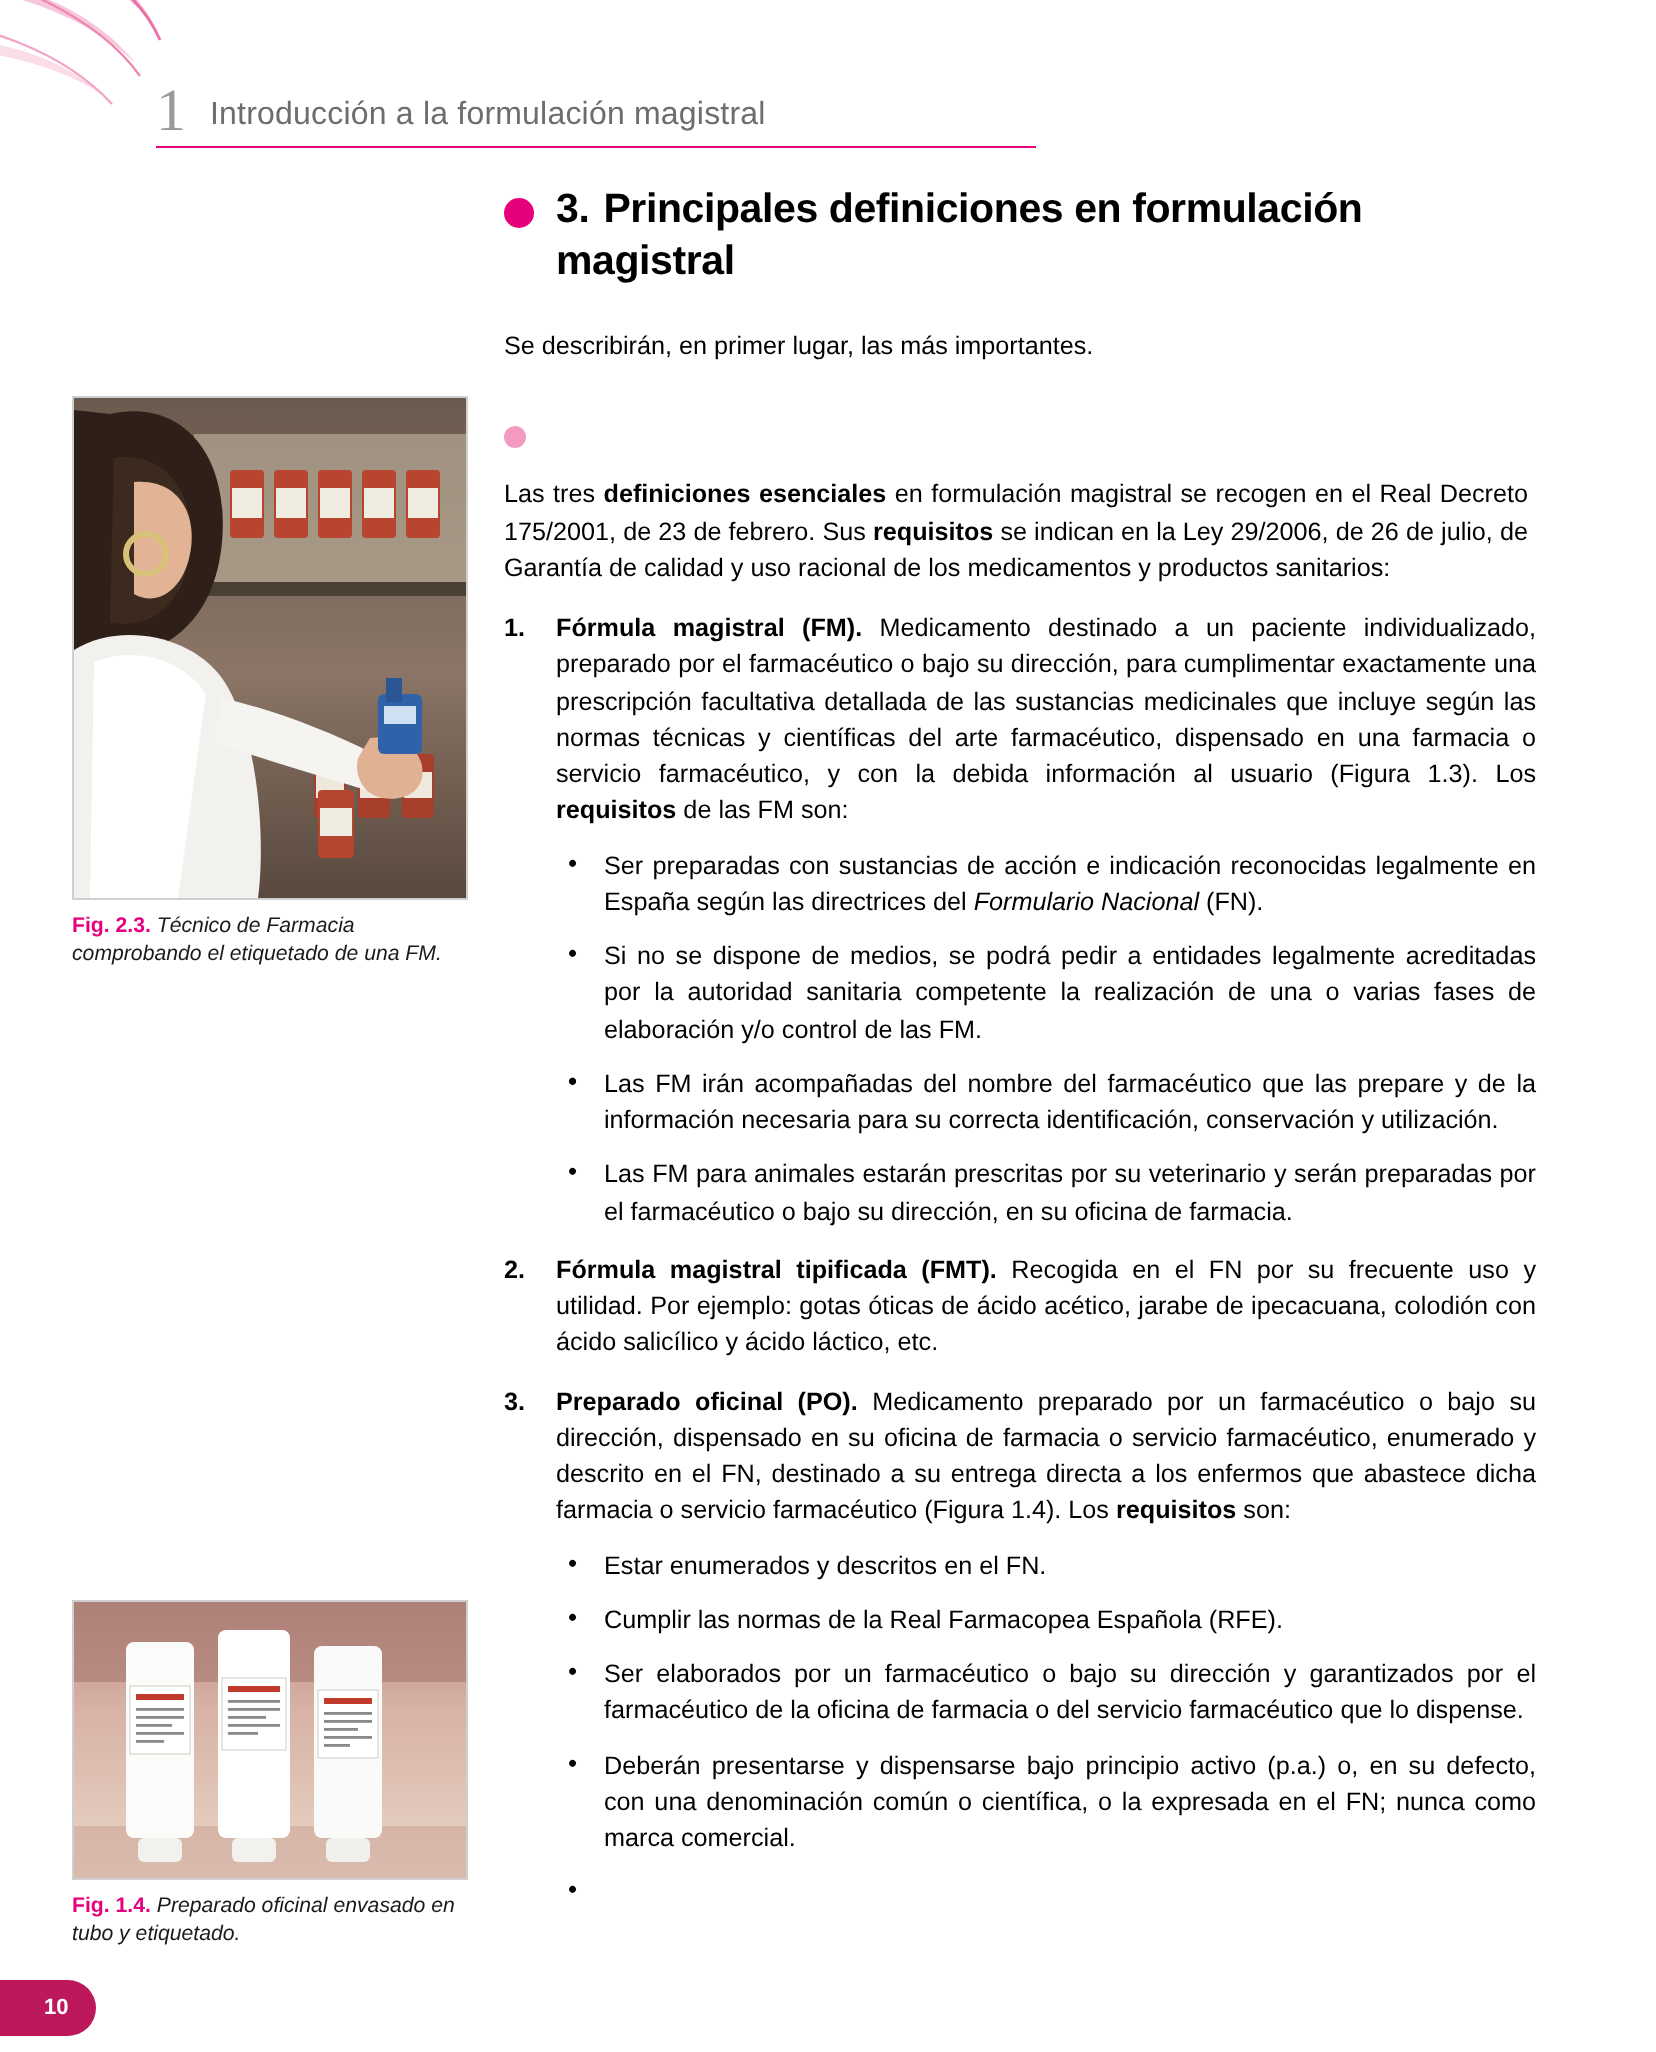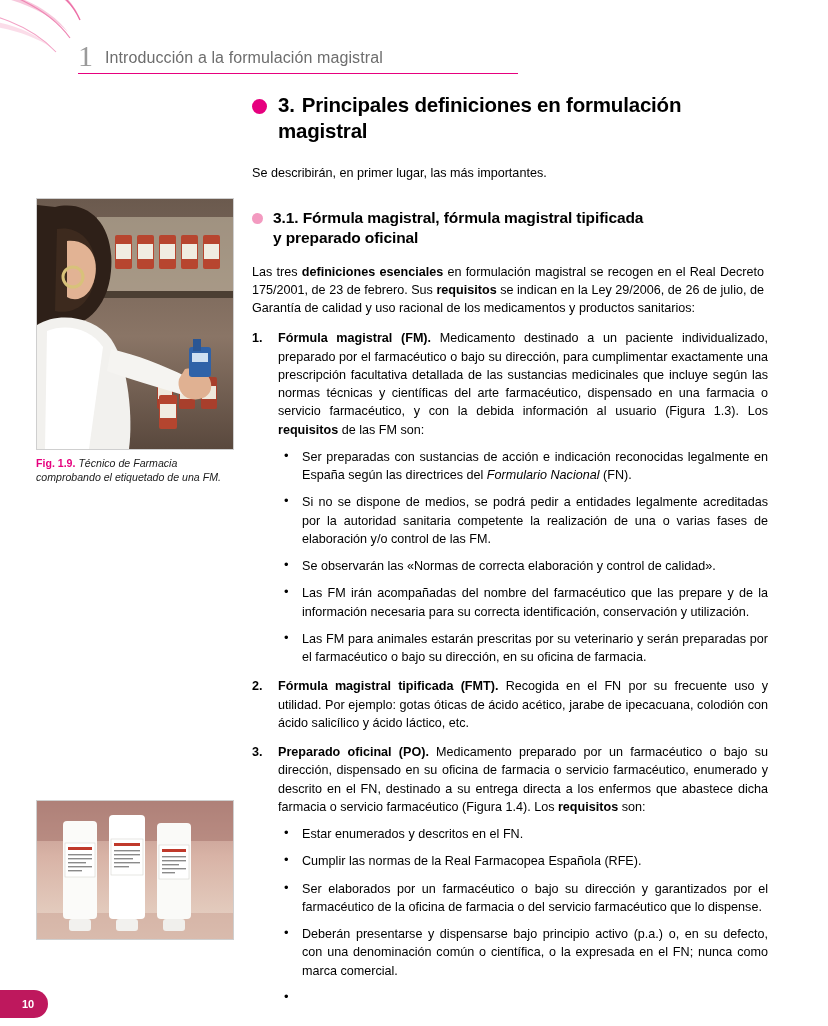--- a/index.html
+++ b/index.html
@@ -255,21 +255,21 @@
 
       <rect x="152" y="148" width="22" height="30" rx="3" fill="#2f62a8"></rect>
       <rect x="156" y="140" width="8" height="12" fill="#2a5694"></rect>
       <rect x="155" y="154" width="16" height="9" fill="#cfe0f2"></rect>
 
       <rect x="122" y="196" width="18" height="34" rx="2" fill="#b4452f"></rect>
       <rect x="123" y="205" width="16" height="14" fill="#f0ece1"></rect>
     </svg>
   </div>
   <div class="fig-cap">
-    <b>Fig. 1.9.</b><i> Técnico de Farmacia comprobando el etiquetado de una FM.</i>
+    <b>Fig. 2.3.</b><i> Técnico de Farmacia comprobando el etiquetado de una FM.</i>
   </div>
 </div>
 
 <div class="figure" id="figure-1-4">
   <div class="fig-img" style="height:140px;">
     <svg width="196" height="138" viewBox="0 0 196 138" xmlns="http://www.w3.org/2000/svg" preserveAspectRatio="none">
       <defs>
         <linearGradient id="bg14" x1="0" y1="0" x2="0" y2="1">
           <stop offset="0%" stop-color="#b98e86"></stop>
           <stop offset="40%" stop-color="#d8b3a6"></stop>
@@ -318,56 +318,54 @@
             <rect x="5" y="33" width="24" height="1.4"></rect>
             <rect x="5" y="37" width="24" height="1.4"></rect>
             <rect x="5" y="41" width="17" height="1.4"></rect>
             <rect x="5" y="45" width="24" height="1.4"></rect>
             <rect x="5" y="49" width="13" height="1.4"></rect>
           </g>
         </g>
       </g>
     </svg>
   </div>
+  <div class="fig-cap">
+    <b>Fig. 1.4.</b><i> Preparado oficinal envasado en tubo y etiquetado.</i>
+  </div>
 </div>
 
 <div class="main-col">
 
   <div class="h2-row">
     <div class="bullet-dot"></div>
     <h2 class="sec-title">
       <span class="numlab">3.</span><span>Principales definiciones en formulación magistral</span>
     </h2>
   </div>
 
   <p class="intro-line">Se describirán, en primer lugar, las más importantes.</p>
 
   <div class="sub-block">
     <div class="h2-row">
       <div class="bullet-dot small"></div>
-      <h3 class="sub-title">
-        <span>3.1.</span>
-        <span>Fórmula magistral, fórmula magistral tipificada</span><br>
-        <span>y preparado oficinal</span>
-      </h3>
     </div>
 
     <p class="para">
       <span>Las tres </span><b>definiciones esenciales</b><span> en formulación magistral se recogen en el Real Decreto 175/2001, de 23 de febrero. Sus </span><b>requisitos</b><span> se indican en la Ley 29/2006, de 26 de julio, de Garantía de calidad y uso racional de los medicamentos y productos sanitarios:</span>
     </p>
 
     <ol class="num-list">
 
       <li>
         <span class="marker">1.</span>
         <b>Fórmula magistral (FM).</b><span> Medicamento destinado a un paciente individualizado, preparado por el farmacéutico o bajo su dirección, para cumplimentar exactamente una prescripción facultativa detallada de las sustancias medicinales que incluye según las normas técnicas y científicas del arte farmacéutico, dispensado en una farmacia o servicio farmacéutico, y con la debida información al usuario (Figura 1.3). Los </span><b>requisitos</b><span> de las FM son:</span>
         <ul class="dash-list">
           <li><span class="dash">•</span><span>Ser preparadas con sustancias de acción e indicación reconocidas legalmente en España según las directrices del </span><i>Formulario Nacional</i><span> (FN).</span></li>
           <li><span class="dash">•</span><span>Si no se dispone de medios, se podrá pedir a entidades legalmente acreditadas por la autoridad sanitaria competente la realización de una o varias fases de elaboración y/o control de las FM.</span></li>
-          <li><span class="dash">•</span><span>Se observarán las «Normas de correcta elaboración y control de calidad».</span></li>
+          <li><span class="dash">•</span></li>
           <li><span class="dash">•</span><span>Las FM irán acompañadas del nombre del farmacéutico que las prepare y de la información necesaria para su correcta identificación, conservación y utilización.</span></li>
           <li><span class="dash">•</span><span>Las FM para animales estarán prescritas por su veterinario y serán preparadas por el farmacéutico o bajo su dirección, en su oficina de farmacia.</span></li>
         </ul>
       </li>
 
       <li>
         <span class="marker">2.</span>
         <b>Fórmula magistral tipificada (FMT).</b><span> Recogida en el FN por su frecuente uso y utilidad. Por ejemplo: gotas óticas de ácido acético, jarabe de ipecacuana, colodión con ácido salicílico y ácido láctico, etc.</span>
       </li>
 

